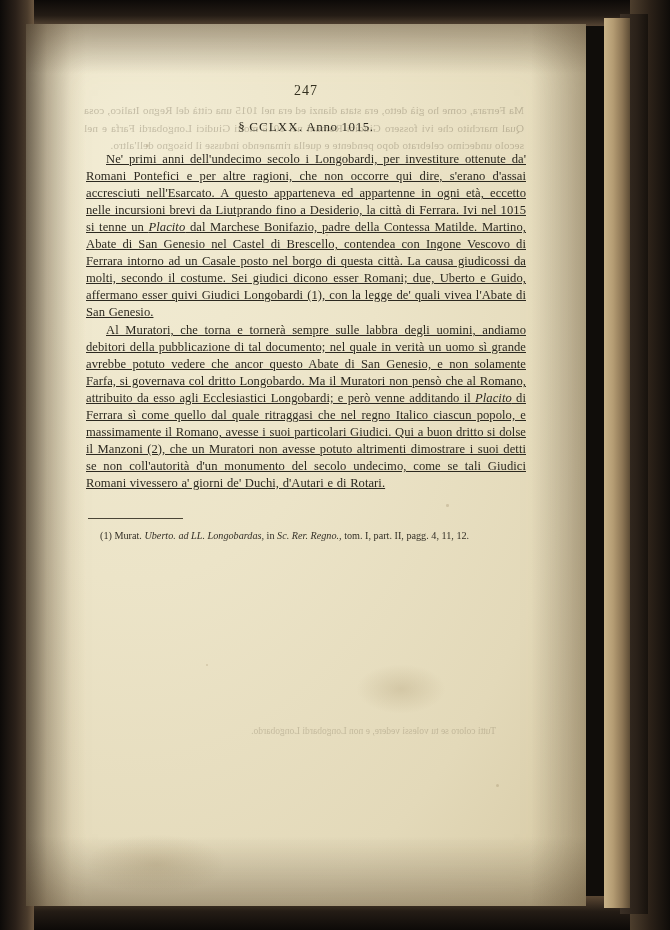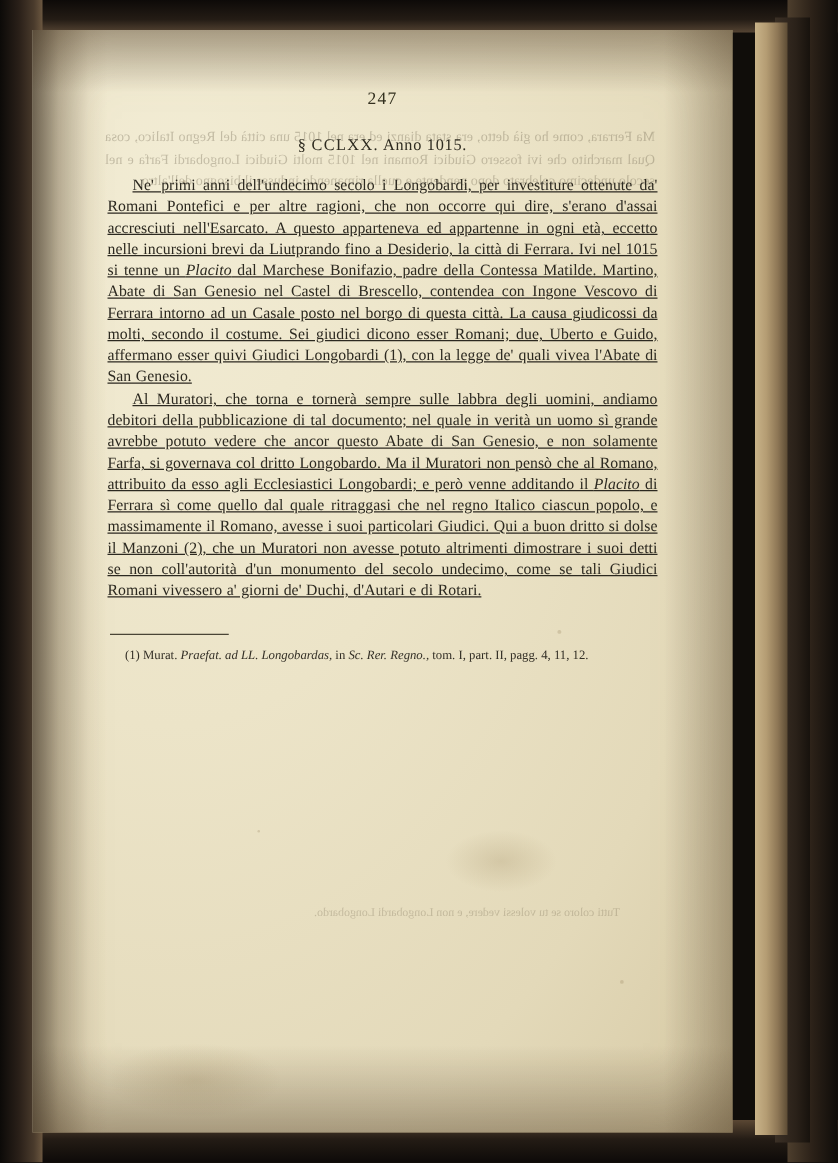--- a/index.html
+++ b/index.html
@@ -129,21 +129,21 @@
     font-size: 9.5px;
     line-height: 15px;
     text-align: justify;
     transform: scaleX(-1);
     pointer-events: none;
   }
 
   .text-col {
     position: absolute;
     left: 60px;
-    top: 48px;
+    top: 59px;
     width: 440px;
     color: #2e2a21;
   }
 
   .folio {
     text-align: center;
     font-size: 14px;
     letter-spacing: 1px;
     margin-bottom: 20px;
     color: #33301f;
@@ -247,21 +247,21 @@
         <span>Anno 1015.</span>
       </div>
 
 
       <p class="body">Ne' primi anni dell'undecimo secolo i Longobardi, per investiture ottenute da' Romani Pontefici e per altre ragioni, che non occorre qui dire, s'erano d'assai accresciuti nell'Esarcato. A questo apparteneva ed appartenne in ogni età, eccetto nelle incursioni brevi da Liutprando fino a Desiderio, la città di Ferrara. Ivi nel 1015 si tenne un <i>Placito</i> dal Marchese Bonifazio, padre della Contessa Matilde. Martino, Abate di San Genesio nel Castel di Brescello, contendea con Ingone Vescovo di Ferrara intorno ad un Casale posto nel borgo di questa città. La causa giudicossi da molti, secondo il costume. Sei giudici dicono esser Romani; due, Uberto e Guido, affermano esser quivi Giudici Longobardi (1), con la legge de' quali vivea l'Abate di San Genesio.</p>
       <p class="body">Al Muratori, che torna e tornerà sempre sulle labbra degli uomini, andiamo debitori della pubblicazione di tal documento; nel quale in verità un uomo sì grande avrebbe potuto vedere che ancor questo Abate di San Genesio, e non solamente Farfa, si governava col dritto Longobardo. Ma il Muratori non pensò che al Romano, attribuito da esso agli Ecclesiastici Longobardi; e però venne additando il <i>Placito</i> di Ferrara sì come quello dal quale ritraggasi che nel regno Italico ciascun popolo, e massimamente il Romano, avesse i suoi particolari Giudici. Qui a buon dritto si dolse il Manzoni (2), che un Muratori non avesse potuto altrimenti dimostrare i suoi detti se non coll'autorità d'un monumento del secolo undecimo, come se tali Giudici Romani vivessero a' giorni de' Duchi, d'Autari e di Rotari.</p>
 
       <div class="rule"></div>
 
       <div class="notes">
-        <p class="note">(1) Murat. <i>Praefat. ad LL. Longobardas,</i> in <i>Sc. Rer. Regno.,</i> tom. I, part. II, pagg. 4, 11, 12.</p>
+        <p class="note">(1) Murat. <i>Uberto. ad LL. Longobardas,</i> in <i>Sc. Rer. Regno.,</i> tom. I, part. II, pagg. 4, 11, 12.</p>
       </div>
 
     </div>
 
     <div class="page-gutter"></div>
     <div class="page-topshade"></div>
     <div class="page-botshade"></div>
     <div class="page-rightshade"></div>
   </div>
 

